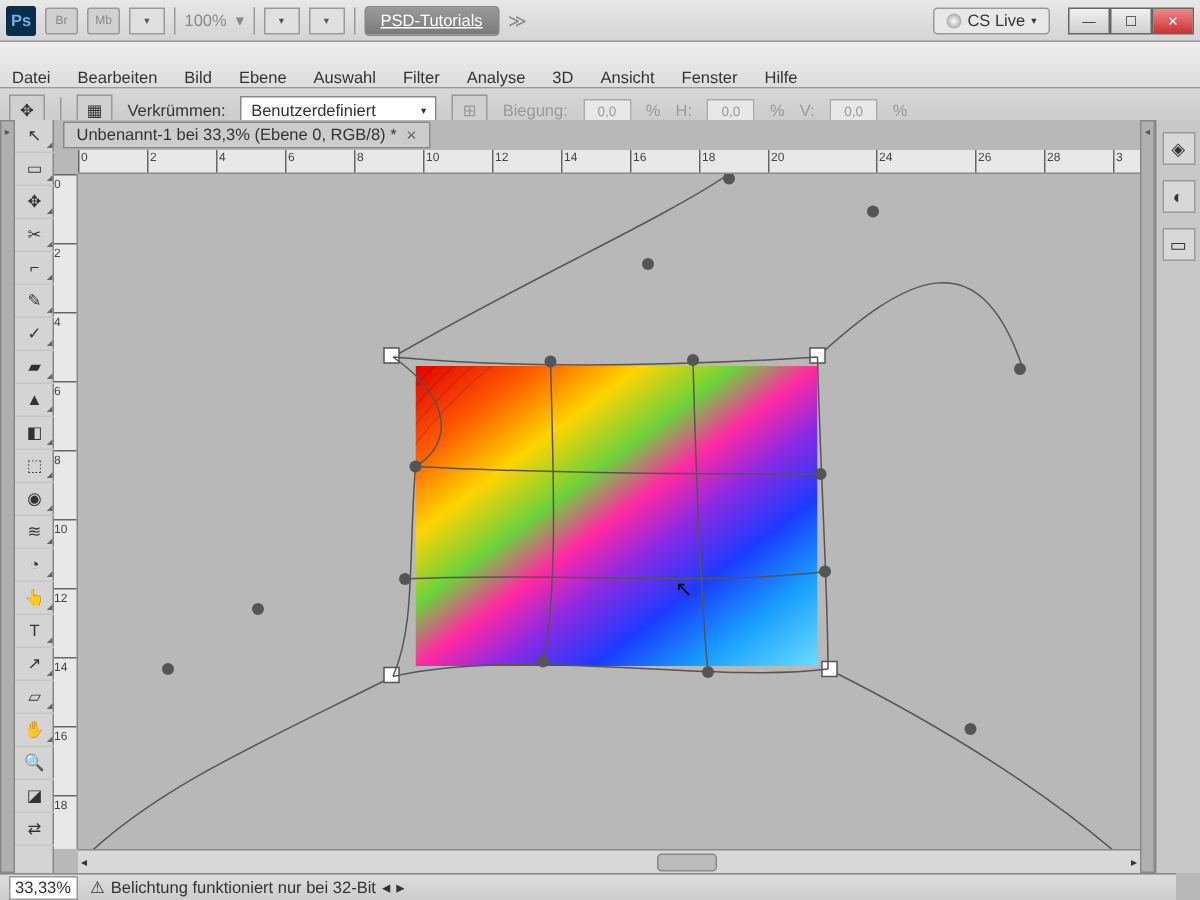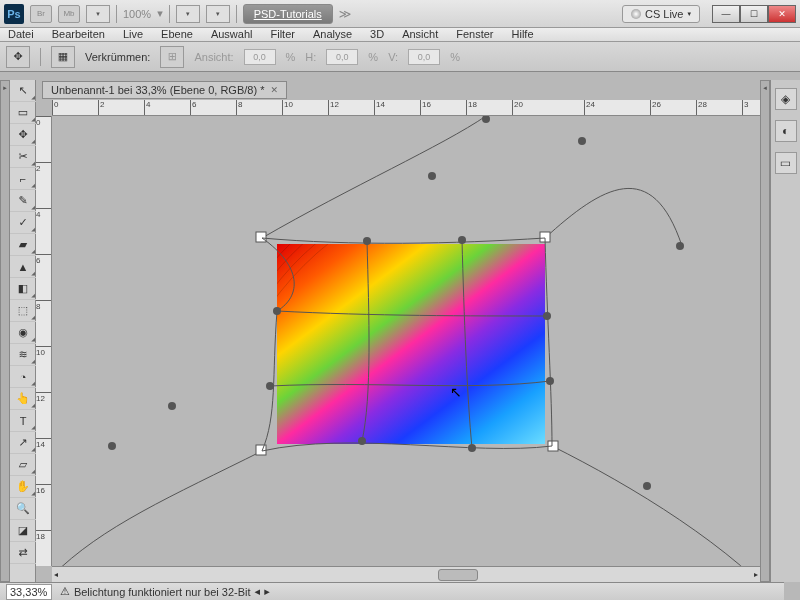--- a/index.html
+++ b/index.html
@@ -12,21 +12,21 @@
 .tb-dd { width:24px; height:18px; border:1px solid #999; background:#e0e0e0; display:flex; align-items:center; justify-content:center; }
 .tb-dd::after { content:"▾"; font-size:7px; color:#555; }
 .tb-btn { padding:3px 10px; border:1px solid #888; border-radius:3px; background:linear-gradient(#ccc,#b0b0b0); color:#555; font-size:11px;text-decoration:underline; }
 .tb-btn.active { background:linear-gradient(#999,#7a7a7a); color:#fff; }
 .arrows { color:#888; font-size:12px; }
 .cslive { margin-left:auto; display:flex; align-items:center; gap:4px; padding:2px 8px; border:1px solid #999; border-radius:3px; background:#e8e8e8; }
 .cslive .dot { width:10px; height:10px; border-radius:50%; background:radial-gradient(#fff,#888); }
 .winbtns { display:flex; gap:0; margin-left:6px; }
 .winbtn { width:28px; height:18px; border:1px solid #666; background:linear-gradient(#f0f0f0,#d0d0d0); display:flex; align-items:center; justify-content:center; font-size:9px; }
 .winbtn.close { background:linear-gradient(#e88,#c33); color:#fff; }
-.menubar { height:14px; background:linear-gradient(#eee,#ddd); border-bottom:1px solid #999; display:flex; align-items:flex-start; padding:0 8px; gap:18px; }
+.menubar { height:31px; background:linear-gradient(#eee,#ddd); border-bottom:1px solid #999; display:flex; align-items:flex-end; padding:0 8px; gap:18px; }
 .menubar span { font-size:11px; }
 .optbar { height:30px; background:linear-gradient(#d8d8d8,#c8c8c8); border-bottom:1px solid #888; display:flex; align-items:center; padding:0 6px; gap:10px; }
 .opt-icon { width:24px; height:22px; border:1px solid #999; background:#d0d0d0; display:flex; align-items:center; justify-content:center; }
 .optlabel { font-size:11px; }
 .opt-select { height:20px; border:1px solid #888; background:#fff; padding:0 6px; display:flex; align-items:center; gap:30px; }
 .opt-select::after { content:"▾"; font-size:7px; }
 .opt-dim { color:#999; }
 .opt-field { width:32px; height:16px; border:1px solid #aaa; background:#e8e8e8; font-size:9px; display:inline-flex; align-items:center; justify-content:center; color:#999; }
 .main { position:absolute; top:80px; left:0; right:0; bottom:18px; display:flex; }
 .flyL,.flyR { width:10px; background:#b0b0b0; border:1px solid #888; display:flex; align-items:flex-start; justify-content:center; padding-top:3px; }
@@ -82,38 +82,41 @@
   <div class="winbtns">
     <div class="winbtn">—</div>
     <div class="winbtn">☐</div>
     <div class="winbtn close">✕</div>
   </div>
 </div>
 
 <div class="menubar">
   <span>Datei</span>
   <span>Bearbeiten</span>
-  <span>Live</span>
+  <span>Bild</span>
   <span>Ebene</span>
   <span>Auswahl</span>
   <span>Filter</span>
   <span>Analyse</span>
   <span>3D</span>
   <span>Ansicht</span>
   <span>Fenster</span>
   <span>Hilfe</span>
 </div>
 
 <div class="optbar">
   <div class="opt-icon">✥</div>
   <div class="tb-sep"></div>
   <div class="opt-icon">▦</div>
   <span class="optlabel">Verkrümmen:</span>
+  <div class="opt-select">
+      <span>Benutzerdefiniert</span>
+    </div>
   <div class="opt-icon opt-dim">⊞</div>
-  <span class="opt-dim">Ansicht:</span>
+  <span class="opt-dim">Biegung:</span>
   <span class="opt-field">0,0</span>
   <span class="opt-dim">%</span>
   <span class="opt-dim">H:</span>
   <span class="opt-field">0,0</span>
   <span class="opt-dim">%</span>
   <span class="opt-dim">V:</span>
   <span class="opt-field">0,0</span>
   <span class="opt-dim">%</span>
 </div>
 

